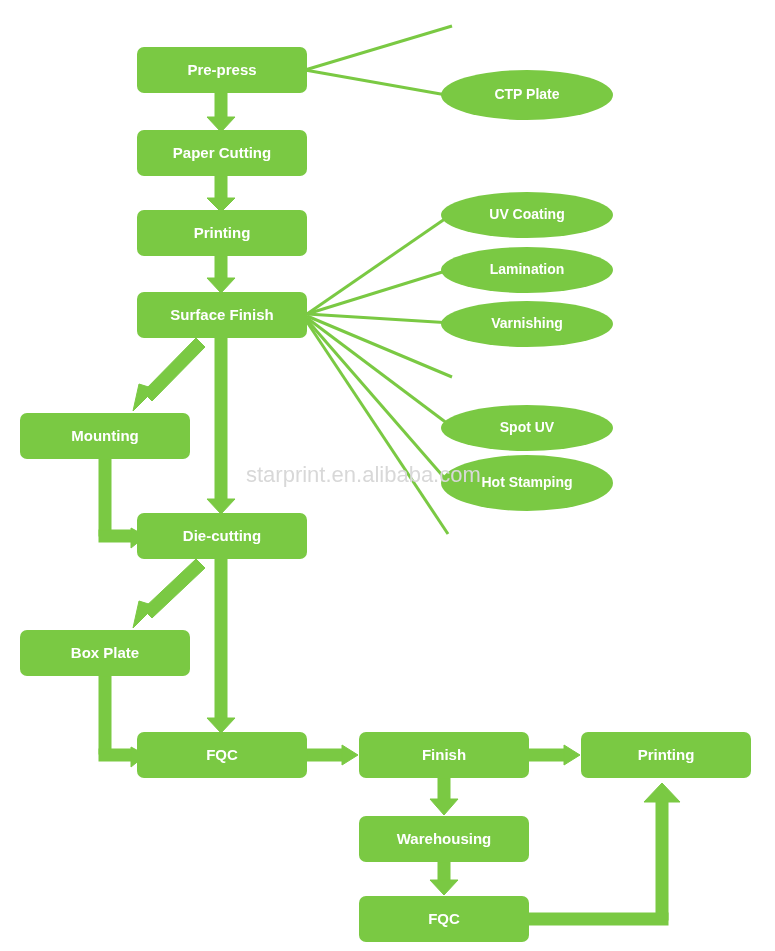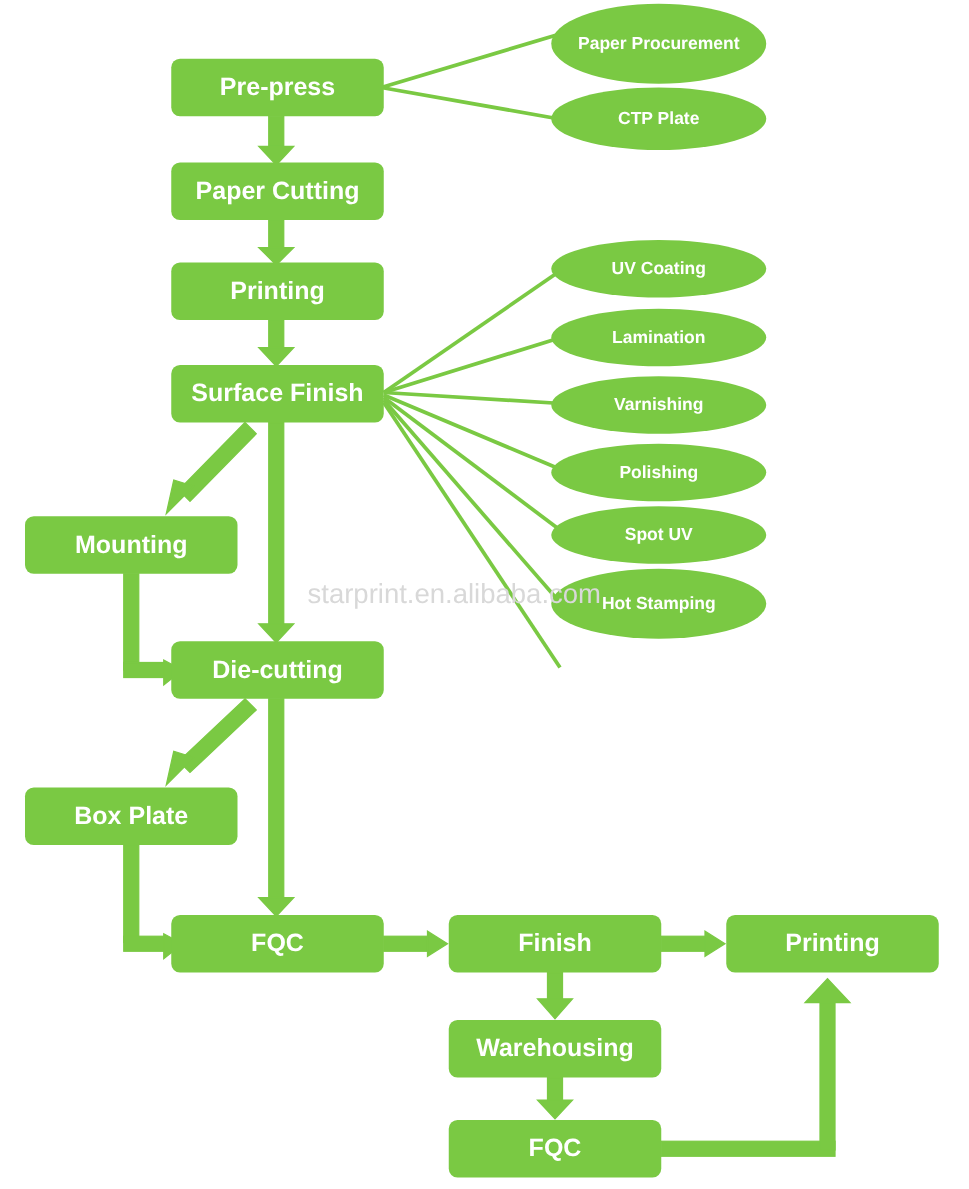--- a/index.html
+++ b/index.html
@@ -26,21 +26,21 @@
   }
   .node {
     position: absolute;
     background: #7ac943;
     color: #ffffff;
     display: flex;
     align-items: center;
     justify-content: center;
     text-align: center;
     font-weight: bold;
-    font-size: 20px;
+    font-size: 15px;
     line-height: 1.12;
     box-sizing: border-box;
     padding: 2px 6px;
   }
   .node.rect {
     border-radius: 7px;
   }
   .node.ellipse {
     border-radius: 50%;
     font-size: 14px;
@@ -145,29 +145,27 @@
       <g>
         <rect x="529" y="913" width="139" height="12"></rect>
         <rect x="656" y="800" width="12" height="120"></rect>
         <polygon points="644,802 680,802 662,783"></polygon>
       </g>
 
     </g>
   </svg>
 
   <div class="node rect" style="left:137px;top:47px;width:170px;height:46px;">Pre-press</div>
-  <div class="node ellipse" style="left:441px;top:3px;width:172px;height:64px;">Paper Procurement</div>
   <div class="node rect" style="left:137px;top:130px;width:170px;height:46px;">Paper Cutting</div>
   <div class="node ellipse" style="left:441px;top:70px;width:172px;height:50px;">CTP Plate</div>
   <div class="node rect" style="left:137px;top:210px;width:170px;height:46px;">Printing</div>
   <div class="node rect" style="left:137px;top:292px;width:170px;height:46px;">Surface Finish</div>
   <div class="node ellipse" style="left:441px;top:192px;width:172px;height:46px;">UV Coating</div>
   <div class="node ellipse" style="left:441px;top:247px;width:172px;height:46px;">Lamination</div>
   <div class="node ellipse" style="left:441px;top:301px;width:172px;height:46px;">Varnishing</div>
-  <div class="node ellipse" style="left:441px;top:355px;width:172px;height:46px;">Polishing</div>
   <div class="node ellipse" style="left:441px;top:405px;width:172px;height:46px;">Spot UV</div>
   <div class="node ellipse" style="left:441px;top:455px;width:172px;height:56px;">Hot Stamping</div>
   <div class="node rect" style="left:20px;top:413px;width:170px;height:46px;">Mounting</div>
   <div class="node rect" style="left:137px;top:513px;width:170px;height:46px;">Die-cutting</div>
   <div class="node rect" style="left:20px;top:630px;width:170px;height:46px;">Box Plate</div>
   <div class="node rect" style="left:137px;top:732px;width:170px;height:46px;">FQC</div>
   <div class="node rect" style="left:359px;top:732px;width:170px;height:46px;">Finish</div>
   <div class="node rect" style="left:581px;top:732px;width:170px;height:46px;">Printing</div>
   <div class="node rect" style="left:359px;top:816px;width:170px;height:46px;">Warehousing</div>
   <div class="node rect" style="left:359px;top:896px;width:170px;height:46px;">FQC</div>

